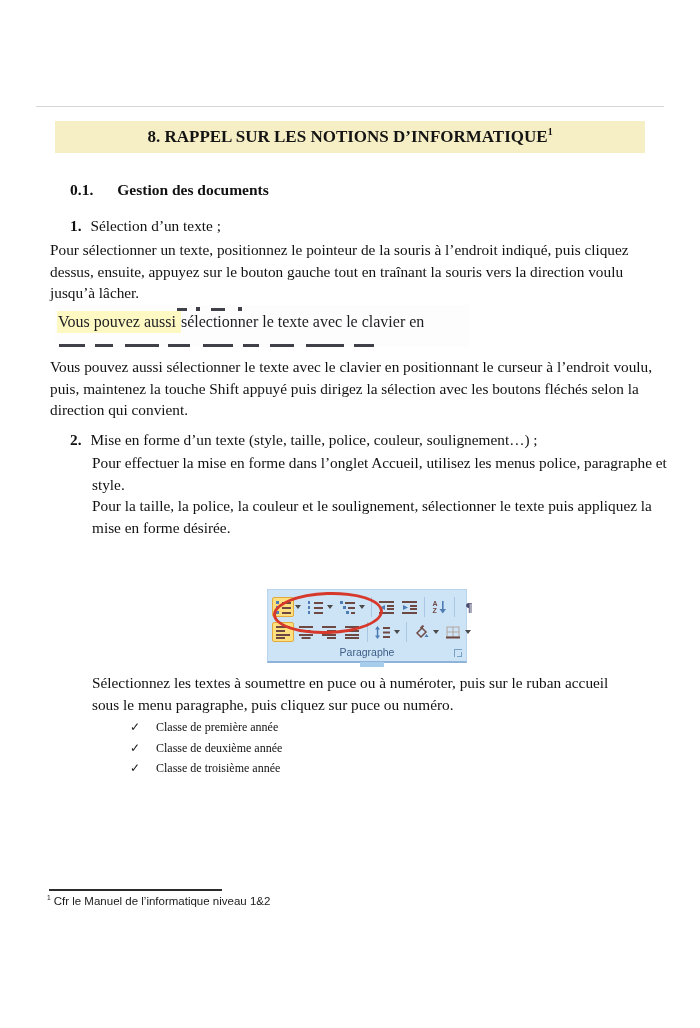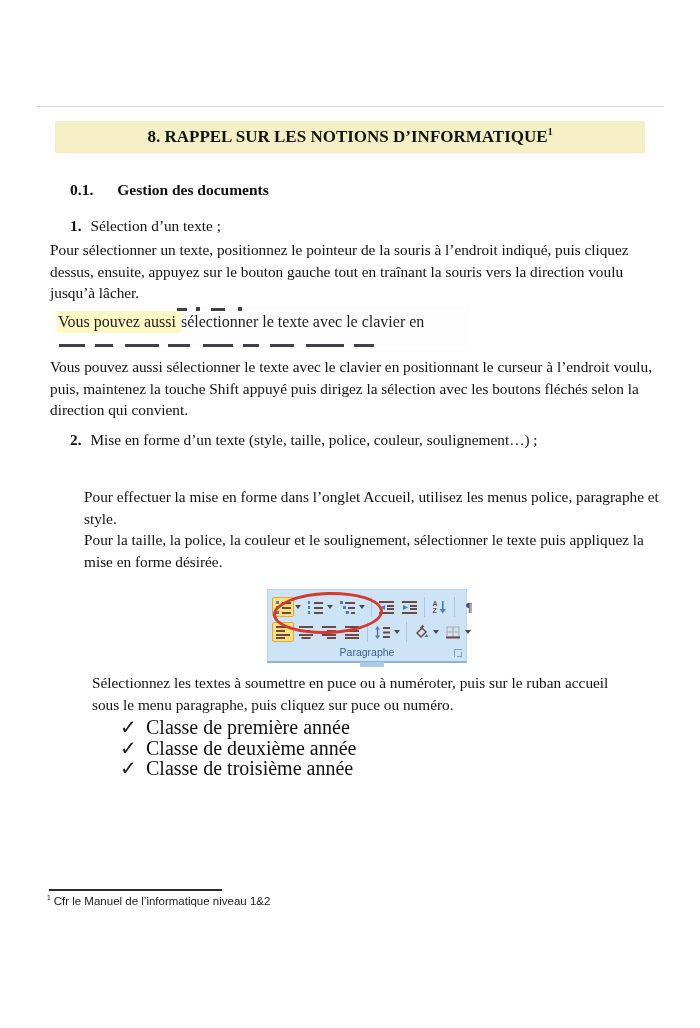--- a/index.html
+++ b/index.html
@@ -27,21 +27,21 @@
   .list-item{font-size:15.3px;white-space:nowrap;}
   .item-num{font-weight:bold;margin-right:9px;}
   .it1{top:217px;left:70px;}
   .it2{top:431px;left:70px;}
   .it3{top:566px;left:70px;}
   .it4{top:787px;left:70px;}
 
   .para{font-size:15.3px;line-height:21.5px;}
   .p1{top:239px;left:50px;width:610px;}
   .p2{top:356px;left:50px;width:610px;}
-  .item2-body{top:452px;left:84px;width:575px;margin-top:34px;}
+  .item2-body{top:452px;left:92px;width:575px;}
   .p3{top:672px;left:92px;width:535px;}
 
   
   .sel-img{top:305px;left:55px;width:414px;height:42px;background:#fdfdfd;overflow:hidden;}
   .sel-line{position:absolute;top:8px;left:2px;font-size:16px;color:#1d1d22;white-space:nowrap;}
   .sel-hl{background:#fef9c3;padding:2px 1px 3px 1px;}
   .frag-row{position:absolute;display:flex;align-items:flex-end;}
   .frag-top{top:1px;left:122px;height:5px;}
   .frag-bot{bottom:0;left:4px;height:4px;}
   .frag{background:#3f4048;height:3px;display:inline-block;}
@@ -65,21 +65,21 @@
   .dlg:after{content:"";position:absolute;right:0;bottom:0;width:4px;height:4px;
              border-right:1px solid #7aa0c4;border-bottom:1px solid #7aa0c4;}
   .red-circle{position:absolute;left:1px;top:-3px;width:104px;height:36px;
               border:3px solid #d6392c;border-radius:50%;transform:rotate(-2deg);z-index:5;}
   .rib-stub{position:absolute;left:92px;bottom:-6px;width:24px;height:5px;background:#a8cdec;}
   .sortcol{display:flex;flex-direction:column;font-family:"Liberation Sans",sans-serif;
            font-size:7px;font-weight:bold;color:#6e4842;line-height:7px;margin-right:1px;}
   .pilcrow{font-size:13px;font-weight:bold;color:#4a4a6e;font-family:"Liberation Serif",serif;}
 
   
-  .checklist{top:717px;left:120px;font-size:20px;line-height:20.5px;}
+  .checklist{top:717px;left:130px;font-size:12px;line-height:20.5px;}
   .chk-row{white-space:nowrap;}
   .chk-mark{display:inline-block;width:26px;color:#222;}
 
   
   .fn-rule{top:889px;left:49px;width:173px;height:2px;background:#2b2b2b;}
   .footnote{top:895px;left:47px;font-family:"Liberation Sans","DejaVu Sans",sans-serif;
             font-size:11.5px;color:#1a1a1a;}
   .footnote sup{margin-right:3px;}
 </style>
 </head>

